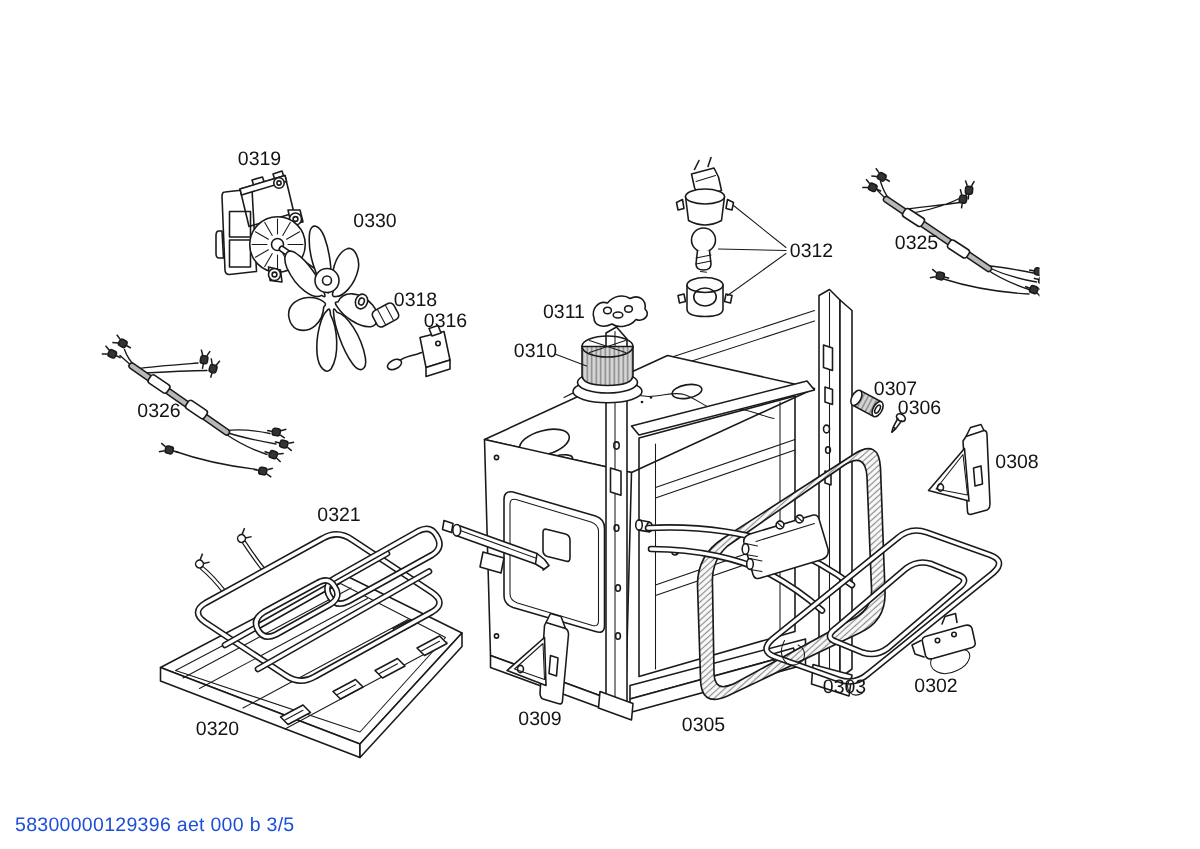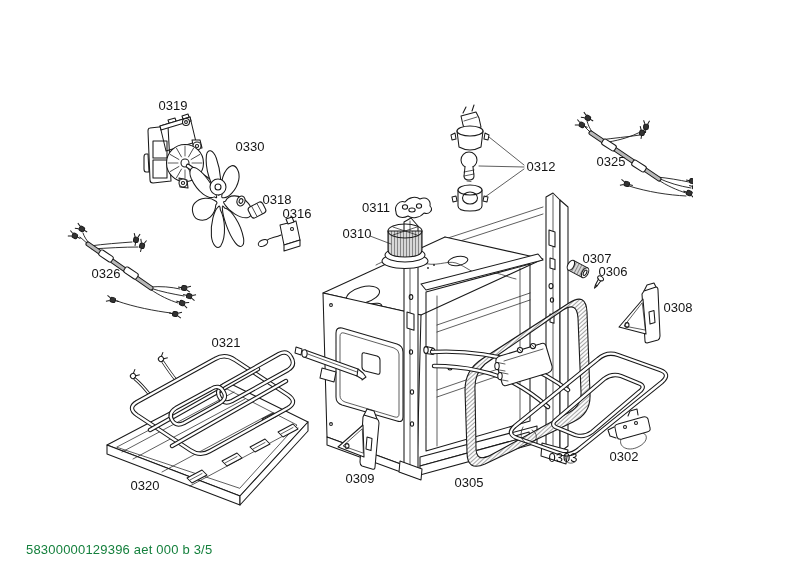--- a/index.html
+++ b/index.html
@@ -9,21 +9,21 @@
   .thin{stroke-width:0.7;}
   .fw{fill:#fff;}
   .to{stroke:#1a1a1a;stroke-width:4.4;fill:none;stroke-linecap:round;stroke-linejoin:round;}
   .ti{stroke:#fff;stroke-width:2.3;fill:none;stroke-linecap:round;stroke-linejoin:round;}
   .tos{stroke:#1a1a1a;stroke-width:3.1;fill:none;stroke-linecap:round;stroke-linejoin:round;}
   .tis{stroke:#fff;stroke-width:1.5;fill:none;stroke-linecap:round;stroke-linejoin:round;}
   .cabO{stroke:#1a1a1a;stroke-width:5;fill:none;stroke-linecap:round;}
   .cabI{stroke:#b8b8b8;stroke-width:3;fill:none;stroke-linecap:round;}
   .wire{stroke:#1a1a1a;stroke-width:0.9;fill:none;stroke-linecap:round;}
   .lbl{font-family:"Liberation Sans",sans-serif;font-size:13px;fill:#141414;}
-  .footer{position:absolute;left:10px;top:542px;font:13px "Liberation Sans",sans-serif;color:#15803d;letter-spacing:0.2px;margin-left:16px;}
+  .footer{position:absolute;left:10px;top:542px;font:13px "Liberation Sans",sans-serif;color:#1d4ed8;letter-spacing:0.2px;}
 </style>
 </head>
 <body>
 
 <div class="page">
 <svg width="800" height="566" viewBox="0 0 800 566">
   <defs>
     <pattern id="lam" patternUnits="userSpaceOnUse" width="3" height="3" patternTransform="rotate(15)">
       <rect width="3" height="3" fill="#ececec"></rect>
           <path d="M1,0 V3" stroke="#555" stroke-width="1"></path>

